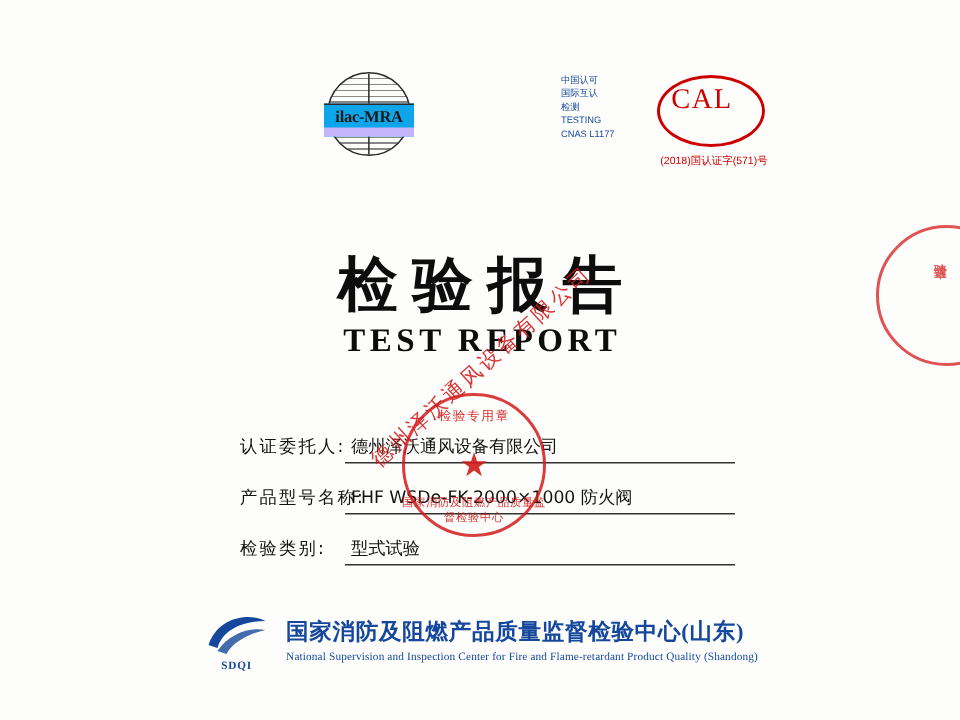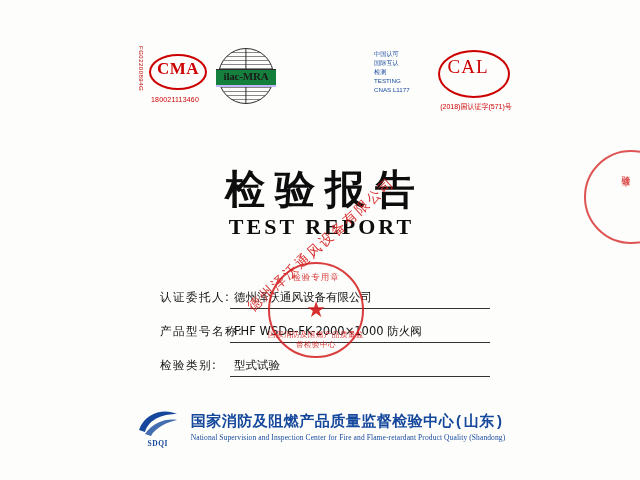--- a/index.html
+++ b/index.html
@@ -101,24 +101,25 @@
   .ilac .globe:before {
     content:"";
     position:absolute;
     left:50%; top:0; width:1.2px; height:100%;
     background:#2b2b2b; transform:translateX(-50%);
   }
   .ilac .band {
     position: absolute;
     left: 0; top: 21px;
     width: 60px; height: 15px;
-    background: #15803d;
+    background: #0ea5e9;
     border-top: 1px solid #2b2b2b;
-    border-bottom: 2px solid #c4b5fd;
+    border-bottom: 6px solid #c4b5fd;
     display: flex;
+    align-items: center;
     justify-content: center;
   }
   .ilac .band span {
     font-family: "Liberation Serif", serif;
     font-weight: bold;
     font-size: 11px;
     color: #1a1a1a;
     letter-spacing: -0.2px;
   }
 
@@ -361,21 +362,21 @@
     width: 46px;
     text-align: center;
     font-family: "Liberation Serif", serif;
     font-size: 7.5px;
     font-weight: bold;
     color: #15489c;
     letter-spacing: 0.5px;
   }
   .footer-texts { text-align: left; }
   .footer-cn {
-    font-family: Liberation Mono, monospace;
+    font-family: Liberation Serif, serif;
     font-weight: bold;
     font-size: 15px;
     color: #15489c;
     letter-spacing: 0.5px;
   }
   .footer-en {
     font-family: "Liberation Serif", serif;
     font-size: 7.5px;
     color: #15489c;
     letter-spacing: 0.1px;
@@ -383,26 +384,20 @@
   }
 </style>
 </head>
 <body>
 
 <div class="page">
 
 
   <div class="logos">
 
-    <div class="logo-block cma">
-      <div class="vert-code">FG02200894G</div>
-      <div class="ellipse"></div>
-      <div class="cma-text">CMA</div>
-      <div class="num-code">180021113460</div>
-    </div>
 
     <div class="logo-block ilac">
       <div class="globe"></div>
       <div class="band">
         <span>ilac-MRA</span>
       </div>
     </div>
 
 
     <div class="cnas-text">

